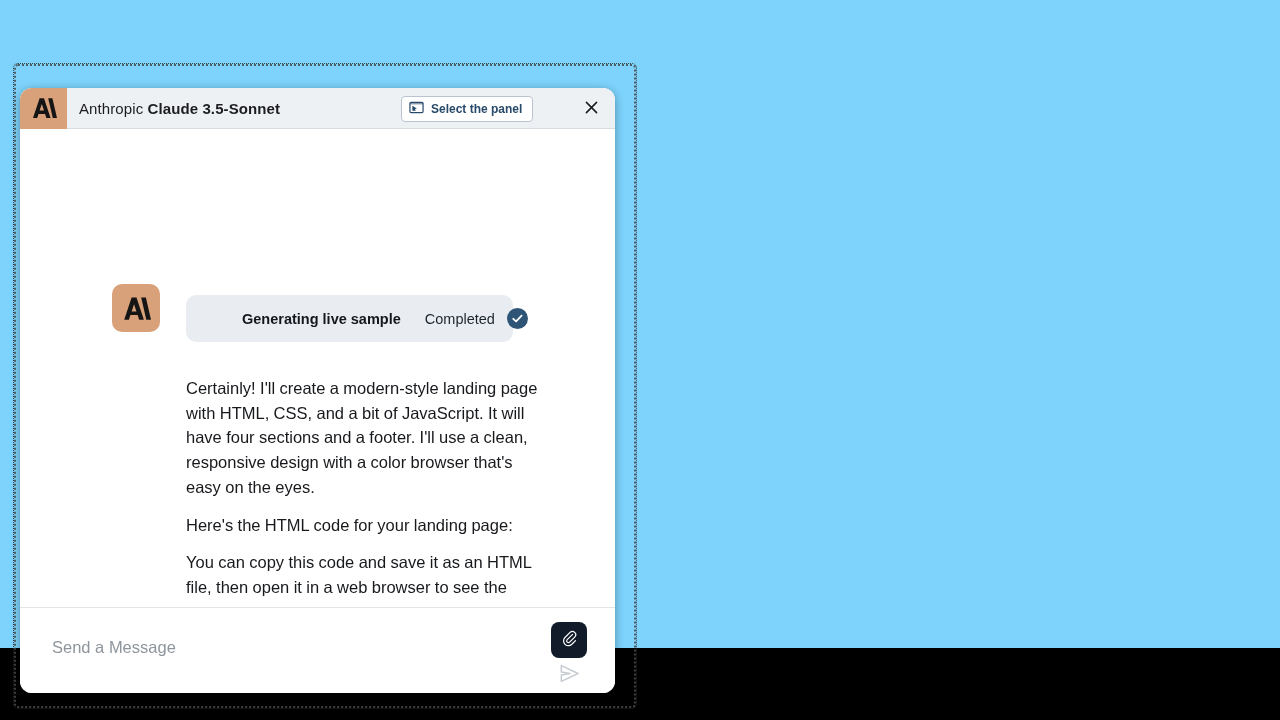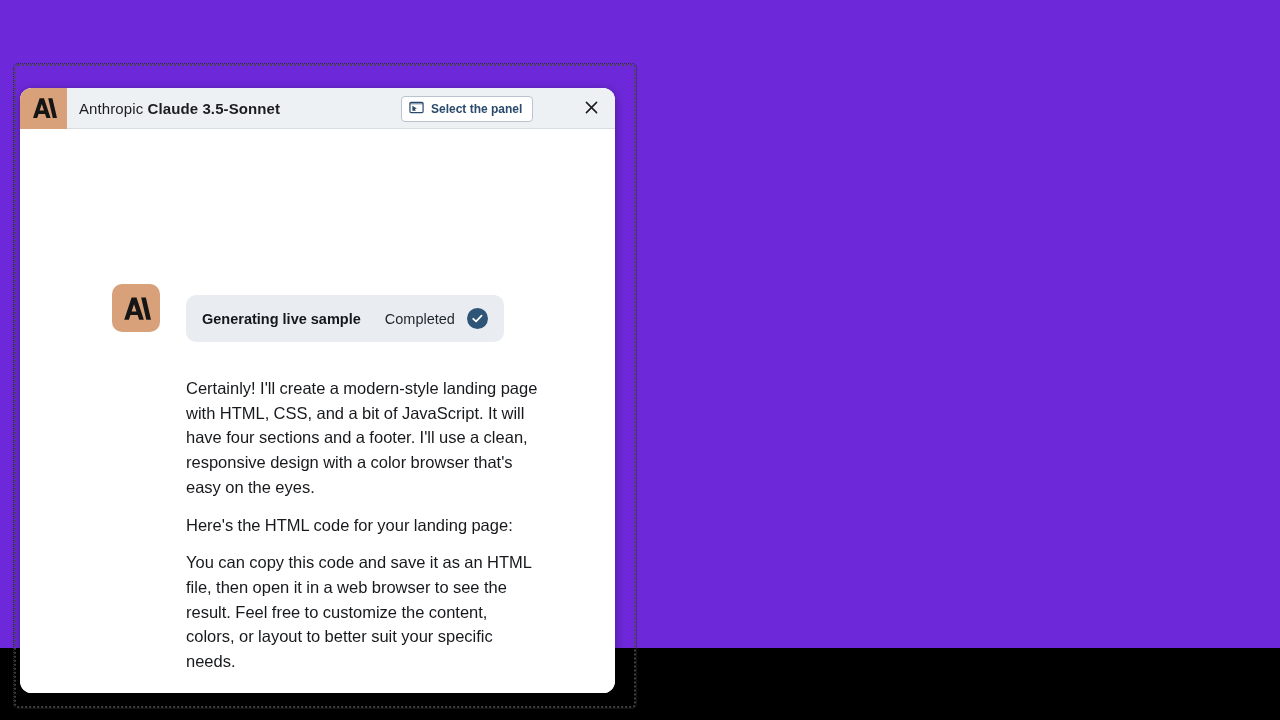--- a/index.html
+++ b/index.html
@@ -10,21 +10,21 @@
     background: #000000;
     overflow: hidden;
     font-family: "Liberation Sans", sans-serif;
   }
 
   
   #screen {
     position: relative;
     width: 1280px;
     height: 648px;
-    background: #6d28d9;
+    background: #7dd3fc;
     padding-left: 16px;
   }
 
   #speckle-frame {
     position: absolute;
     left: 14px;
     top: 64px;
     width: 622px;
     height: 644px;
     border: 2px dotted #4a4a4a;
@@ -157,20 +157,21 @@
     border-radius: 10px;
     padding: 13px 16px;
     gap: 24px;
     max-width: 327px;
   }
   #status-card .status-title {
     font-size: 14.5px;
     font-weight: 700;
     color: #14181d;
     white-space: nowrap;
+    margin-left: 40px;
   }
   #status-card .status-state {
     font-size: 14.5px;
     color: #1d242b;
     white-space: nowrap;
   }
   #status-check {
     width: 21px;
     height: 21px;
     border-radius: 50%;
@@ -318,15 +319,35 @@
         </div>
 
         <p class="msg-paragraph first-para">Certainly! I'll create a modern-style landing page with HTML, CSS, and a bit of JavaScript. It will have four sections and a footer. I'll use a clean, responsive design with a color browser that's easy on the eyes.</p>
         <p class="msg-paragraph">Here's the HTML code for your landing page:</p>
         <p class="msg-paragraph">You can copy this code and save it as an HTML file, then open it in a web browser to see the result. Feel free to customize the content, colors, or layout to better suit your specific needs.</p>
       </div>
 
       <div id="conversation-fade"></div>
     </div>
 
+    <div id="composer">
+
+      <input id="message-input" type="text" placeholder="Send a Message" style="">
+
+      <button id="attach-button">
+        <span>
+          <svg width="19" height="19" viewBox="0 0 20 20" aria-hidden="true">
+            <path d="M13.8 6.1 L7.2 12.7 a2.1 2.1 0 1 0 3.0 3.0 L16.4 9.5 a4.0 4.0 0 1 0 -5.7 -5.7 L4.5 10.0 a5.9 5.9 0 1 0 8.4 8.3 L17.4 13.8" fill="none" stroke="#ffffff" stroke-width="1.45" stroke-linecap="round" stroke-linejoin="round" transform="scale(0.86) translate(1.6,0.4)"></path>
+          </svg>
+        </span>
+      </button>
+
+      <button id="send-button">
+        <span>
+          <svg width="25" height="25" viewBox="0 0 26 26" aria-hidden="true">
+            <path d="M4.5 4.8 L22.0 13.0 L4.5 21.2 L4.5 14.6 L13.6 13.0 L4.5 11.4 Z" fill="none" stroke="#c7ccd2" stroke-width="1.6" stroke-linejoin="round" stroke-linecap="round"></path>
+          </svg>
+        </span>
+      </button>
+    </div>
 
   </div>
 </div>
 
 </body></html>

